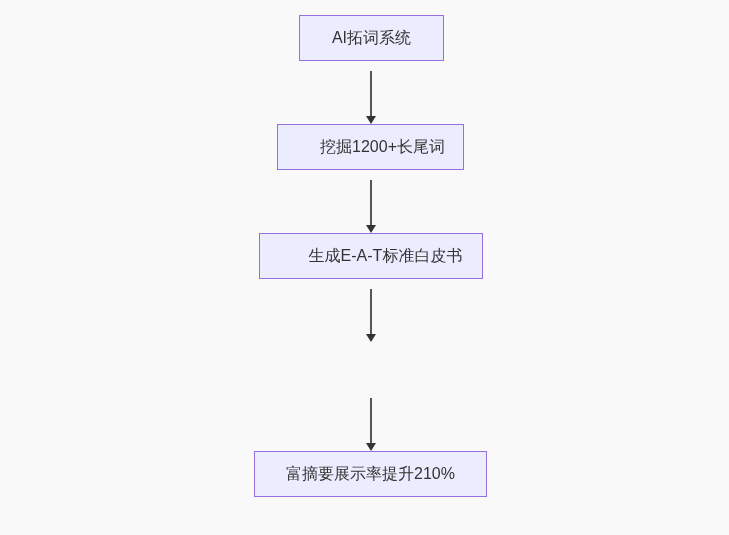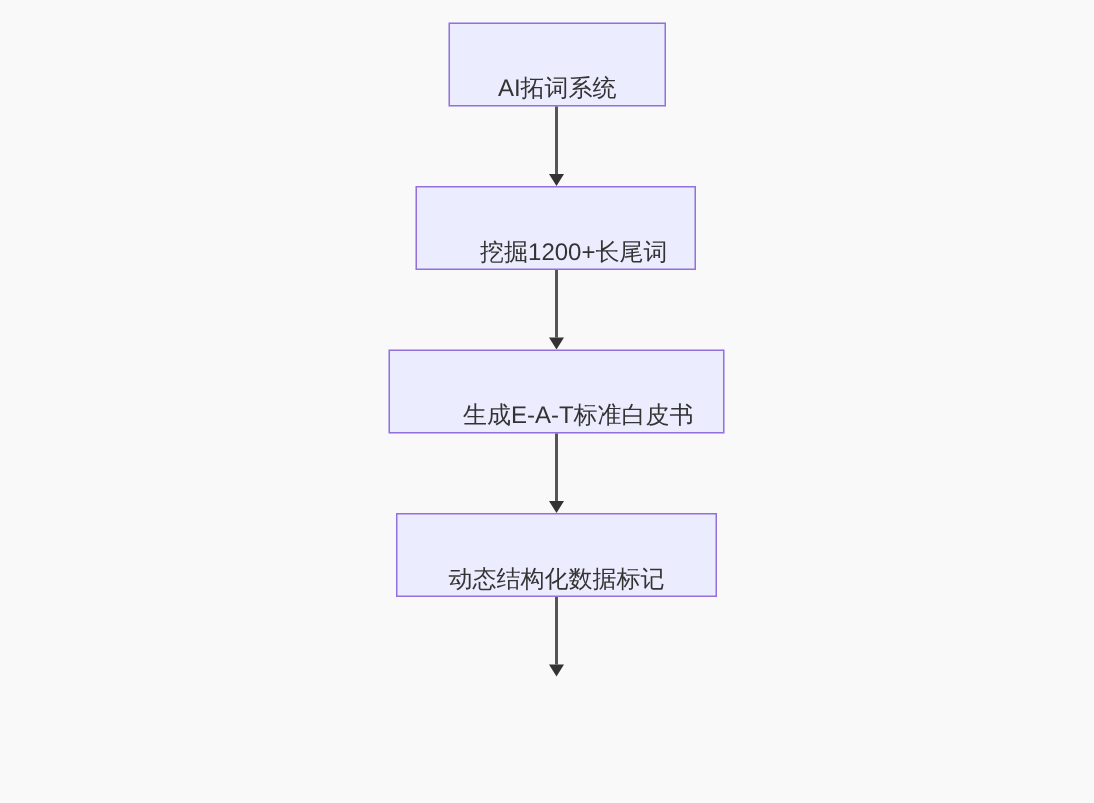--- a/index.html
+++ b/index.html
@@ -18,27 +18,27 @@
     overflow: hidden;
     font-family: "Liberation Sans", "DejaVu Sans", sans-serif;
   }
   .canvas {
     position: relative;
     width: 729px;
     height: 535px;
   }
   .node {
     position: absolute;
-    height: 56px;
+    height: 46px;
     background: var(--node-fill);
     border: 1.5px solid var(--node-border);
     color: var(--node-text);
     font-size: 16px;
     display: flex;
-    align-items: flex-end;
+    align-items: center;
     justify-content: center;
     text-align: center;
     white-space: nowrap;
   }
   .node-1 { left: 299px; top: 15px;  width: 145px; }
   .node-2 { left: 277px; top: 124px; width: 187px; padding-left: 24px; }
   .node-3 { left: 259px; top: 233px; width: 224px; padding-left: 29px; }
   .node-4 { left: 264px; top: 342px; width: 214px; }
   .node-5 { left: 254px; top: 451px; width: 233px; }
   .arrow {
@@ -92,23 +92,23 @@
 
   <div class="node node-3">
     <span>生成E-A-T标准白皮书</span>
   </div>
 
   <div class="arrow arrow-3">
     <div class="arrow-line"></div>
     <div class="arrow-head"></div>
   </div>
 
-  <div class="node node-4">
-    <span>动态结构化数据标记</span>
-  </div>
 
   <div class="arrow arrow-4">
     <div class="arrow-line"></div>
     <div class="arrow-head"></div>
   </div>
 
+  <div class="node node-5">
+    <span>富摘要展示率提升210%</span>
+  </div>
 
 </div>
 
 </body></html>

